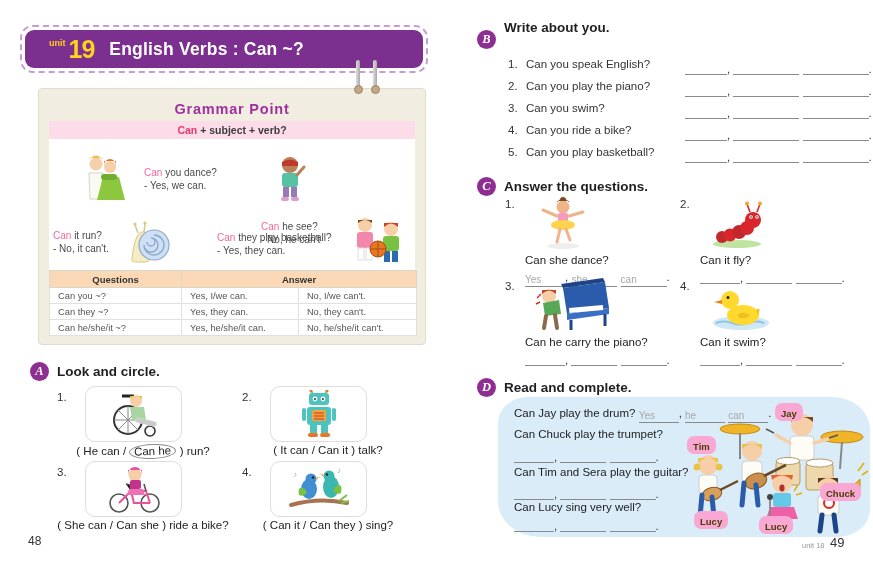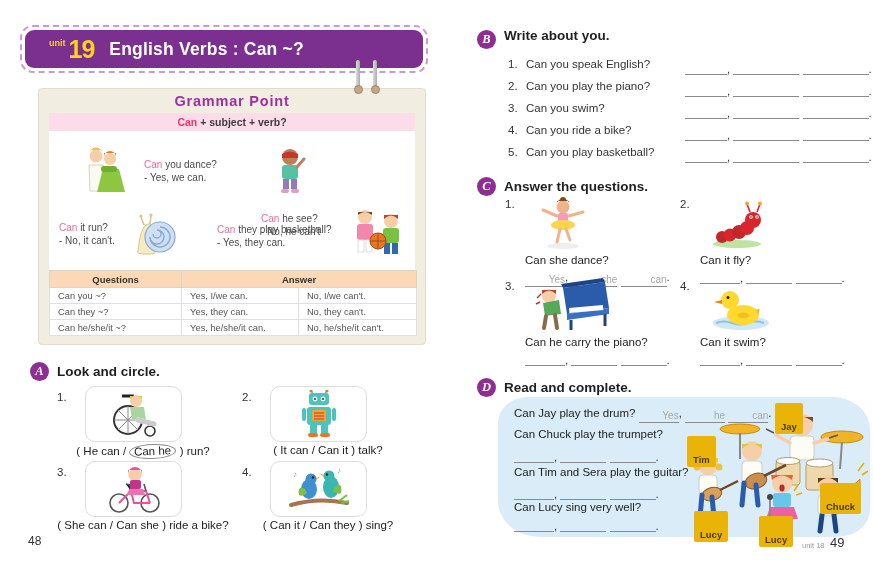--- a/index.html
+++ b/index.html
@@ -14,21 +14,21 @@
   .unit-lab{color:#ffd21e;font-weight:bold;font-size:9px;position:relative;top:-6px;margin-right:3px;}
   .unit-num{color:#ffd21e;font-weight:bold;font-size:25px;margin-right:15px;letter-spacing:-1px;}
   .unit-title{color:#fff;font-weight:bold;font-size:17.5px;letter-spacing:.2px;}
 
   .pin{position:absolute;width:4px;height:30px;background:linear-gradient(90deg,#ddd,#aaa);border-radius:2px;z-index:4;}
   .pin::after{content:"";position:absolute;left:-2.5px;bottom:-4px;width:9px;height:9px;border-radius:50%;
               background:#c2a886;border:1px solid #9d8465;box-sizing:border-box;}
 
   
   .gbox{left:38px;top:88px;width:388px;height:257px;background:#f2ede1;border-radius:4px;border:1px solid #e3dccb;box-sizing:border-box;}
-  .gtitle{text-align:center;margin-top:4px;font-size:14.5px;font-weight:bold;color:#a0309f;letter-spacing:.8px;}
+  .gtitle{text-align:center;margin-top:12px;font-size:14.5px;font-weight:bold;color:#a0309f;letter-spacing:.8px;}
   .rulebar{margin:4px 10px 0;height:18px;background:#fcdce9;display:flex;align-items:center;justify-content:center;
            font-size:10.5px;font-weight:bold;color:#3c3c3c;}
   .rule-can{color:#e8396b;white-space:pre;}
   .rule-rest{white-space:pre;}
   .expanel{margin:0 10px;background:#fff;height:148px;position:relative;}
   .ex{position:absolute;display:flex;align-items:center;gap:15px;}
   .extxt{font-size:10px;line-height:13px;color:#4a4a4a;}
   .pink{color:#f0699c;white-space:pre;}
   .exq{white-space:pre;}
 
@@ -47,42 +47,42 @@
   .a-grid{left:55px;top:386px;width:370px;display:grid;grid-template-columns:185px 185px;row-gap:13px;}
   .a-item{position:relative;height:62px;}
   .a-num{position:absolute;left:2px;top:5px;font-size:11.5px;color:#333;}
   .a-card{position:absolute;left:30px;top:0;width:95px;height:54px;border:1.2px solid #ddd;border-radius:10px;
           background:#fff;display:flex;align-items:center;justify-content:center;}
   .a-cap{position:absolute;left:-12px;top:58px;width:200px;text-align:center;font-size:11.5px;color:#222;}
   .circled{display:inline-block;border:1.5px solid #8a8a8a;border-radius:50%;padding:0 4px 1px;transform:rotate(-2deg);}
 
   
   .bl{display:inline-block;border-bottom:1.1px solid #8a8a8a;height:12px;vertical-align:-2px;
-      font-size:10px;line-height:12px;color:#a8a8a8;text-align:right;}
+      font-size:10px;line-height:12px;color:#a8a8a8;text-align:left;}
   .w42{width:42px;} .w40{width:40px;} .w46{width:46px;} .w66{width:66px;}
   .punct{color:#333;font-size:11.5px;}
 
   
   .b-row{position:absolute;height:16px;font-size:11.5px;color:#333;white-space:nowrap;}
   .b-num{display:inline-block;width:18px;}
   .b-blanks{position:absolute;font-size:11.5px;}
 
   
   .c-item{position:absolute;width:175px;}
   .c-num{position:absolute;left:0;top:2px;font-size:11.5px;color:#333;}
   .c-img{margin-left:20px;height:54px;display:flex;align-items:flex-end;}
   .c-q{margin-left:20px;margin-top:4px;font-size:11.5px;color:#222;}
   .c-ans{margin-left:20px;margin-top:5px;font-size:11.5px;white-space:nowrap;}
 
   
   .d-blob{left:498px;top:397px;width:372px;height:140px;background:#d9ecf8;
           border-radius:30px 38px 32px 42px / 26px 32px 28px 36px;}
   .d-line{position:absolute;left:16px;font-size:11.5px;color:#222;white-space:nowrap;}
-  .tag{position:absolute;background:#eab308;color:#4a3c00;font-size:9.5px;font-weight:bold;
-       padding:18px 6px 2px;border-radius:2px;z-index:5;}
+  .tag{position:absolute;background:#f9a8d4;color:#4a3c00;font-size:9.5px;font-weight:bold;
+       padding:5px 6px 2px;border-radius:7px;z-index:5;}
 
   .pgnum{font-size:12px;color:#333;}
   .footer-unit{font-size:7.5px;color:#999;}
 </style>
 </head>
 <body>
 
 <div class="abs banner-wrap">
   <div class="banner">
     <span class="unit-lab">unit</span>
@@ -128,21 +128,21 @@
           <rect x="18" y="34" width="6" height="10" fill="#9779b5"></rect>
         <rect x="8" y="44" width="8" height="4" rx="2" fill="#d8a0c8"></rect>
           <rect x="18" y="44" width="8" height="4" rx="2" fill="#d8a0c8"></rect>
       </svg>
       <div class="extxt">
         <div><span class="pink">Can</span><span class="exq"> he see?</span></div>
         <div>- No, he can't</div>
       </div>
     </div>
 
-    <div class="ex" style="left:10px;top:80px;">
+    <div class="ex" style="left:4px;top:80px;">
       <div class="extxt">
         <div><span class="pink">Can</span><span class="exq"> it run?</span></div>
         <div>- No, it can't.</div>
       </div>
       <svg width="50" height="46" viewBox="0 0 50 46">
         <path d="M8 40 Q10 18 16 14 Q20 11 22 16 L24 38 Q30 44 14 43 Q6 43 8 40 Z" fill="#f5ecc3" stroke="#d8c98a" stroke-width="1"></path>
         <circle cx="30" cy="26" r="15" fill="#cfe0f4" stroke="#8aa9cc" stroke-width="1.2"></circle>
         <path d="M30 26 m0 -10 a10 10 0 1 1 -10 10 a7 7 0 1 0 7 -7 a4 4 0 1 1 -4 4" fill="none" stroke="#8aa9cc" stroke-width="1.4"></path>
         <path d="M14 14 L11 6 M20 13 L21 5" stroke="#d8c98a" stroke-width="1.6"></path>
         <circle cx="11" cy="5" r="1.6" fill="#d8c98a"></circle>
@@ -282,21 +282,21 @@
           <text x="50" y="8" font-size="8" fill="#9aa7b5">♪</text>
       </svg>
     </div>
     <div class="a-cap">( Can it / Can they ) sing?</div>
   </div>
 </div>
 
 <div class="abs pgnum" style="left:28px;top:534px;">48</div>
 
 <div class="abs badge" style="left:477px;top:30px;">B</div>
-<div class="abs sec-title" style="left:504px;top:28px;">Write about you.</div>
+<div class="abs sec-title" style="left:504px;top:20px;">Write about you.</div>
 
 <div class="abs b-row" style="left:508px;top:58px;"><span class="b-num">1.</span><span>Can you speak English?</span></div>
 <div class="abs b-row" style="left:508px;top:80px;"><span class="b-num">2.</span><span>Can you play the piano?</span></div>
 <div class="abs b-row" style="left:508px;top:102px;"><span class="b-num">3.</span><span>Can you swim?</span></div>
 <div class="abs b-row" style="left:508px;top:124px;"><span class="b-num">4.</span><span>Can you ride a bike?</span></div>
 <div class="abs b-row" style="left:508px;top:146px;"><span class="b-num">5.</span><span>Can you play basketball?</span></div>
 
 <div class="abs b-blanks" style="left:685px;top:62px;"><span class="bl w42"></span><span class="punct">,</span> <span class="bl w66"></span> <span class="bl w66"></span><span class="punct">.</span></div>
 <div class="abs b-blanks" style="left:685px;top:84px;"><span class="bl w42"></span><span class="punct">,</span> <span class="bl w66"></span> <span class="bl w66"></span><span class="punct">.</span></div>
 <div class="abs b-blanks" style="left:685px;top:106px;"><span class="bl w42"></span><span class="punct">,</span> <span class="bl w66"></span> <span class="bl w66"></span><span class="punct">.</span></div>

